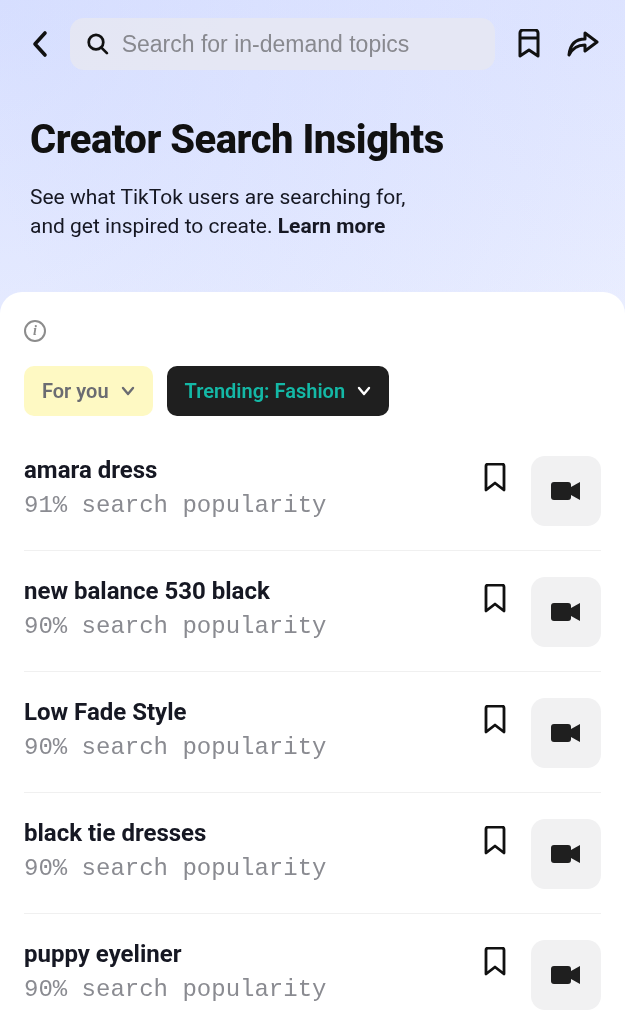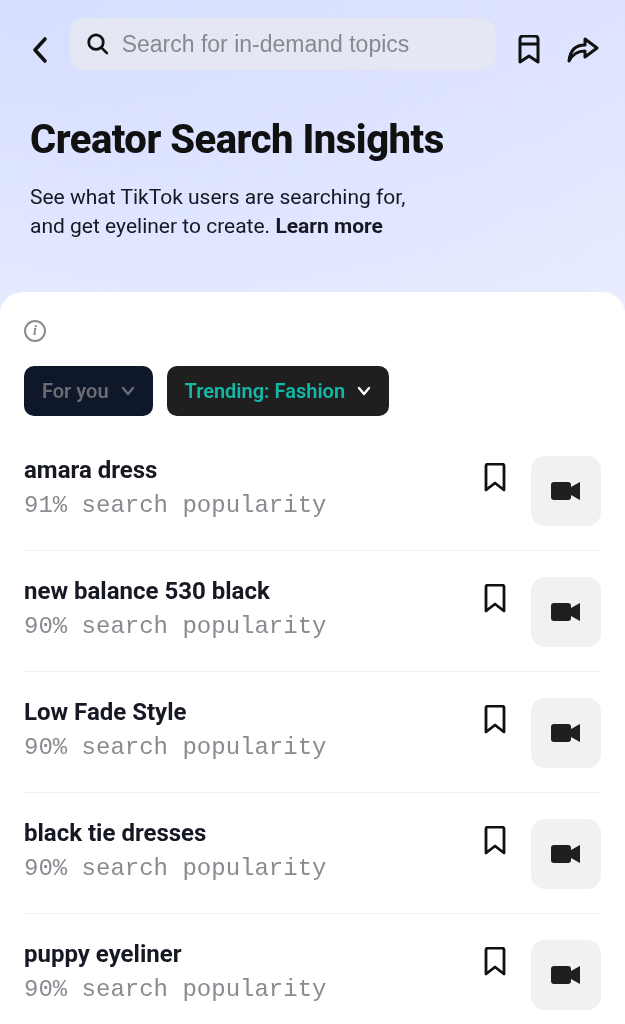--- a/index.html
+++ b/index.html
@@ -16,21 +16,21 @@
     height: 1024px;
     background:
       radial-gradient(circle at 0% 0%, rgba(110,140,255,0.18), rgba(110,140,255,0) 60%),
       radial-gradient(circle at 100% 0%, rgba(150,170,255,0.16), rgba(150,170,255,0) 55%),
       linear-gradient(#eef1ff 0%, #f6f8ff 60%, #ffffff 100%);
     position: relative;
   }
   
   .topbar {
     display: flex;
-    align-items: flex-end;
+    align-items: center;
     padding: 18px 22px 10px 22px;
     gap: 14px;
   }
   .back-btn {
     width: 34px; height: 40px;
     display: flex; align-items: center; justify-content: center;
     cursor: pointer;
   }
   .searchbox {
     flex: 1;
@@ -116,21 +116,21 @@
     border-radius: 10px;
     display: flex;
     align-items: center;
     padding: 0 18px;
     font-size: 20px;
     font-weight: 600;
     gap: 12px;
     cursor: pointer;
   }
   .chip-light {
-    background: #0f172a;
+    background: #fef9c3;
     color: #6b6c72;
   }
   .chip-dark {
     background: #1f1f1f;
     color: #14b8a6;
   }
   .chevron {
     width: 14px; height: 14px;
   }
   
@@ -195,21 +195,21 @@
       <svg width="32" height="28" viewBox="0 0 32 28" fill="none">
         <path d="M18 3 L30 12 L18 21 V15 C10 15 5 19 2 25 C3 15 8 9 18 9 Z" stroke="#111" stroke-width="3" stroke-linejoin="round"></path>
       </svg>
     </div>
   </div>
 
   <div class="hero">
     <h1>Creator Search Insights</h1>
     <p>
       <span>See what TikTok users are searching for,</span><br>
-      <span>and get eyeliner to create. </span><span class="learn">Learn more</span>
+      <span>and get inspired to create. </span><span class="learn">Learn more</span>
     </p>
   </div>
 
   <div class="card">
     <div class="section-head">
       <span class="info-icon">i</span>
     </div>
 
     <div class="chips">
       <div class="chip chip-light">

